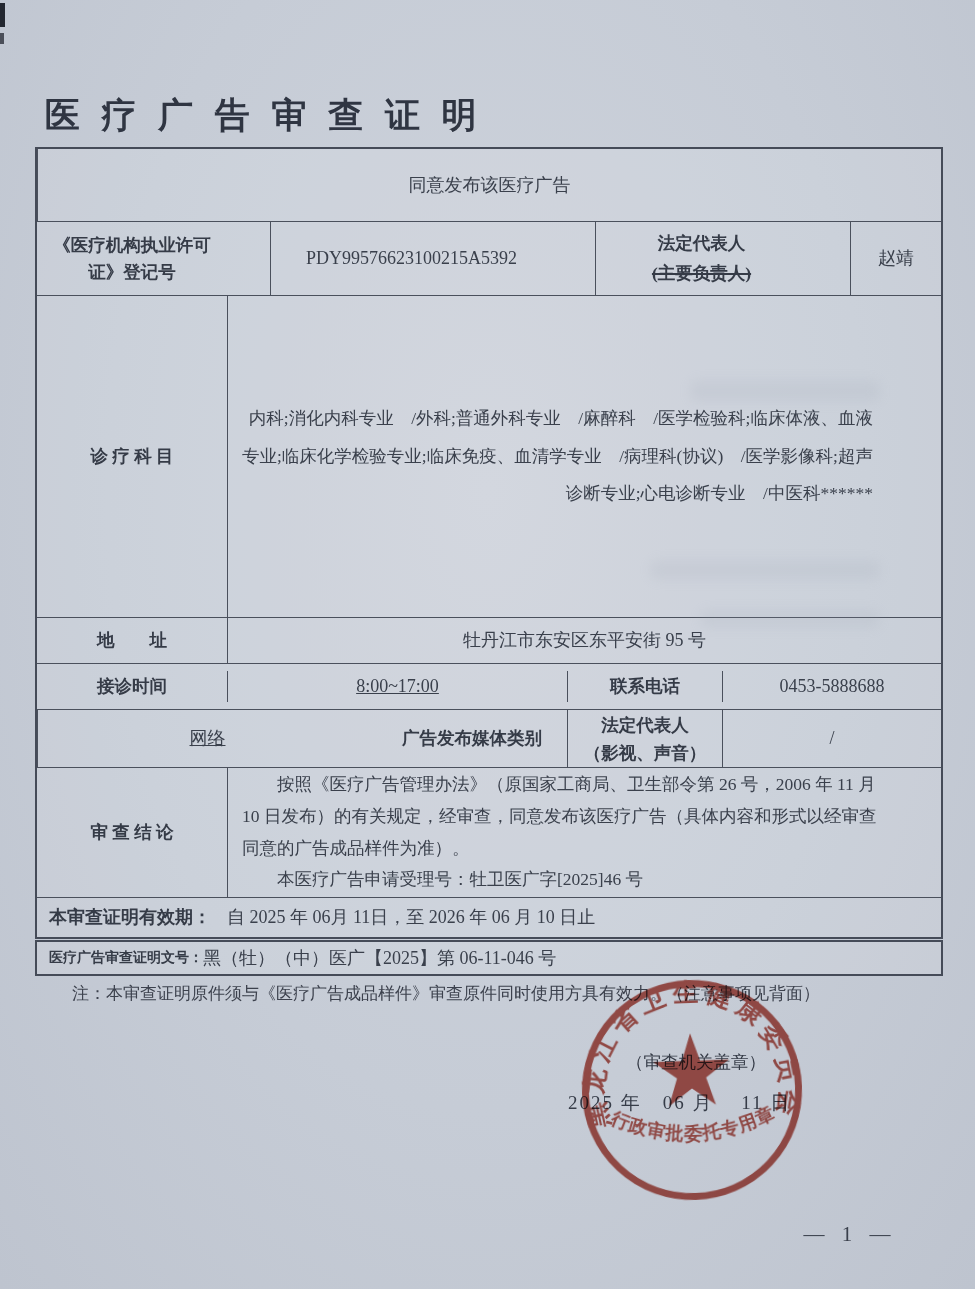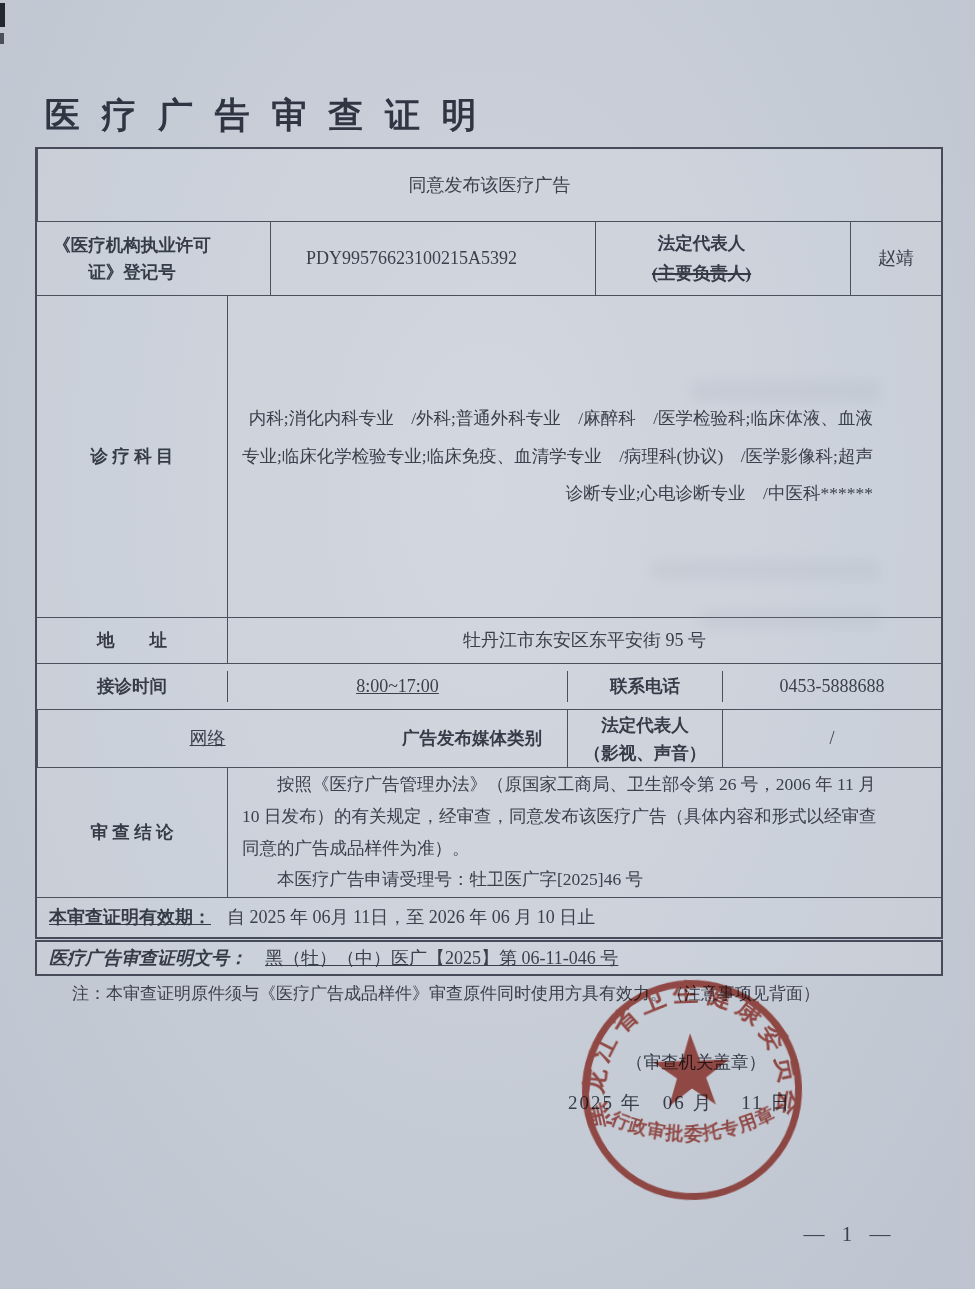--- a/index.html
+++ b/index.html
@@ -69,21 +69,21 @@
   .inline-row .val{font-weight:400;margin-left:16px;font-size:18px;color:#3a404c;}
 
   
   .docbox{
     position:absolute;left:35px;top:940px;width:908px;height:36px;
     border:2px solid #454b58;box-sizing:border-box;
     display:flex;align-items:center;padding-left:12px;
     background:rgba(255,255,255,0.10);
     font-size:18px;
   }
-  .docbox .val{margin-left:18px;text-decoration:underline;}
+  .docbox .val{}
 
   .note{
     position:absolute;left:72px;top:982px;width:860px;
     font-size:17px;color:#3c414d;
   }
 
   
   .smudge{position:absolute;border-radius:8px;background:#9aa2b0;filter:blur(6px);opacity:.14;}
   .smudge.s1{left:690px;top:380px;width:190px;height:22px;}
   .smudge.s2{left:650px;top:560px;width:230px;height:20px;}
@@ -167,28 +167,28 @@
 
     <div class="row h-r7">
       <div class="cell cfirst w-label lab">审 查 结 论</div>
       <div class="cell w-rest concl-text ml">　　按照《医疗广告管理办法》（原国家工商局、卫生部令第 26 号，2006 年 11 月
 10 日发布）的有关规定，经审查，同意发布该医疗广告（具体内容和形式以经审查
 同意的广告成品样件为准）。
 　　本医疗广告申请受理号：牡卫医广字[2025]46 号</div>
     </div>
 
     <div class="row h-r8 inline-row cell cfirst" style="border-left:none;">
-      <span class="lab" style="font-size:18px;text-decoration:underline;">本审查证明有效期：</span>
+      <span class="lab" style="font-size:18px;">本审查证明有效期：</span>
       <span class="val">自 2025 年 06月 11日，至 2026 年 06 月 10 日止</span>
     </div>
 
   </div>
 
   <div class="docbox">
-    <span class="lab" style="font-size:18px;font-style:italic;">医疗广告审查证明文号：</span>
+    <span class="lab" style="font-size:14px;">医疗广告审查证明文号：</span>
     <span class="val">黑（牡）（中）医广【2025】第 06-11-046 号</span>
   </div>
 
   <div class="note">注：本审查证明原件须与《医疗广告成品样件》审查原件同时使用方具有效力。（注意事项见背面）</div>
 
   <div class="smudge s1"></div>
   <div class="smudge s2"></div>
   <div class="smudge s3"></div>
 
   <div class="stamp-caption">（审查机关盖章）</div>

